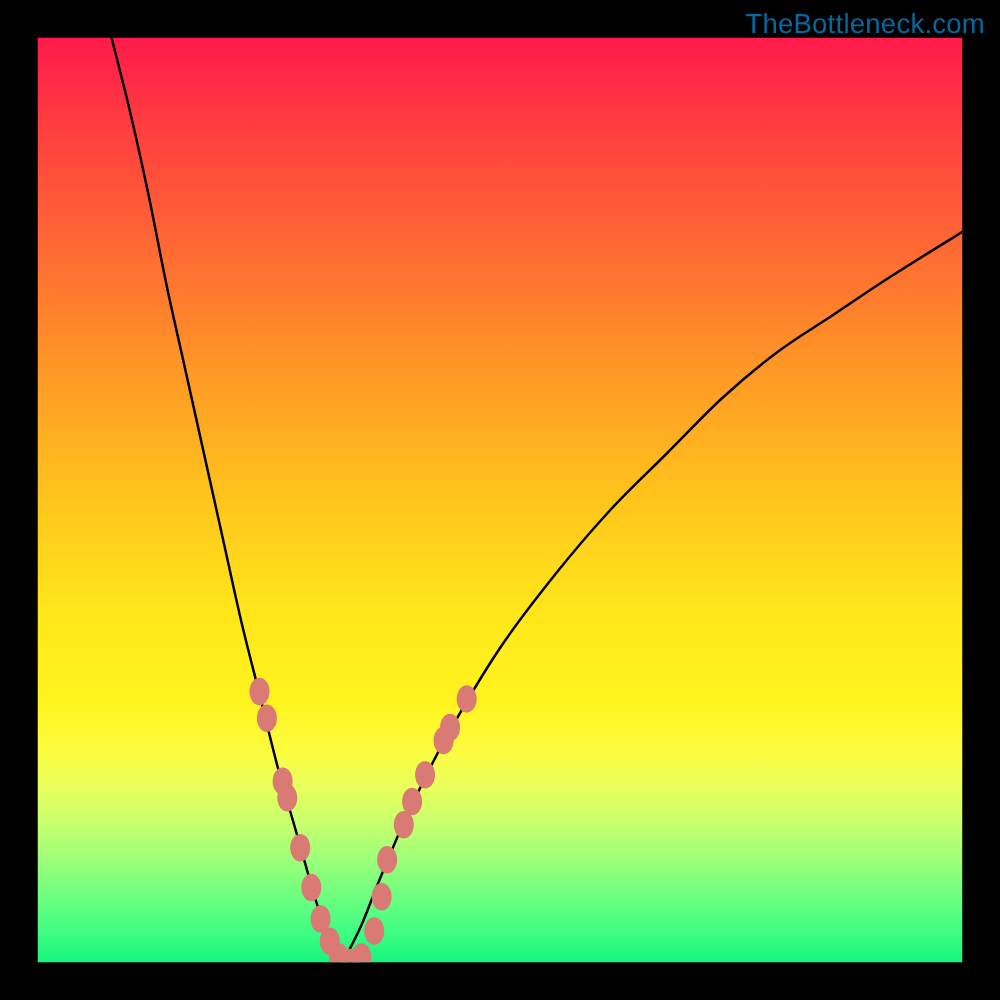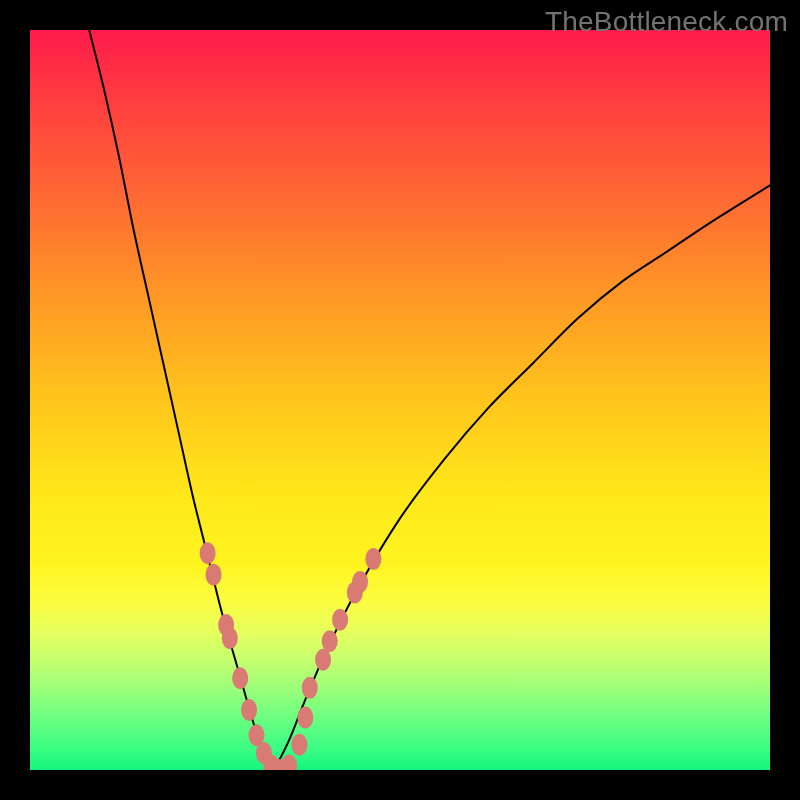--- a/index.html
+++ b/index.html
@@ -8,22 +8,22 @@
     position: relative;
     width: 800px;
     height: 800px;
     background: #000;
   }
   .watermark {
     position: absolute;
     top: 6px;
     right: 12px;
     font-family: Arial, Helvetica, sans-serif;
-    font-size: 28px;
-    color: #737373;
+    font-size: 22px;
+    color: #0369a1;
     font-weight: 500;
     letter-spacing: 0.2px;
     z-index: 50;
   }
   .plot-area {
     position: absolute;
     left: 30px;
     top: 30px;
     width: 740px;
     height: 740px;

